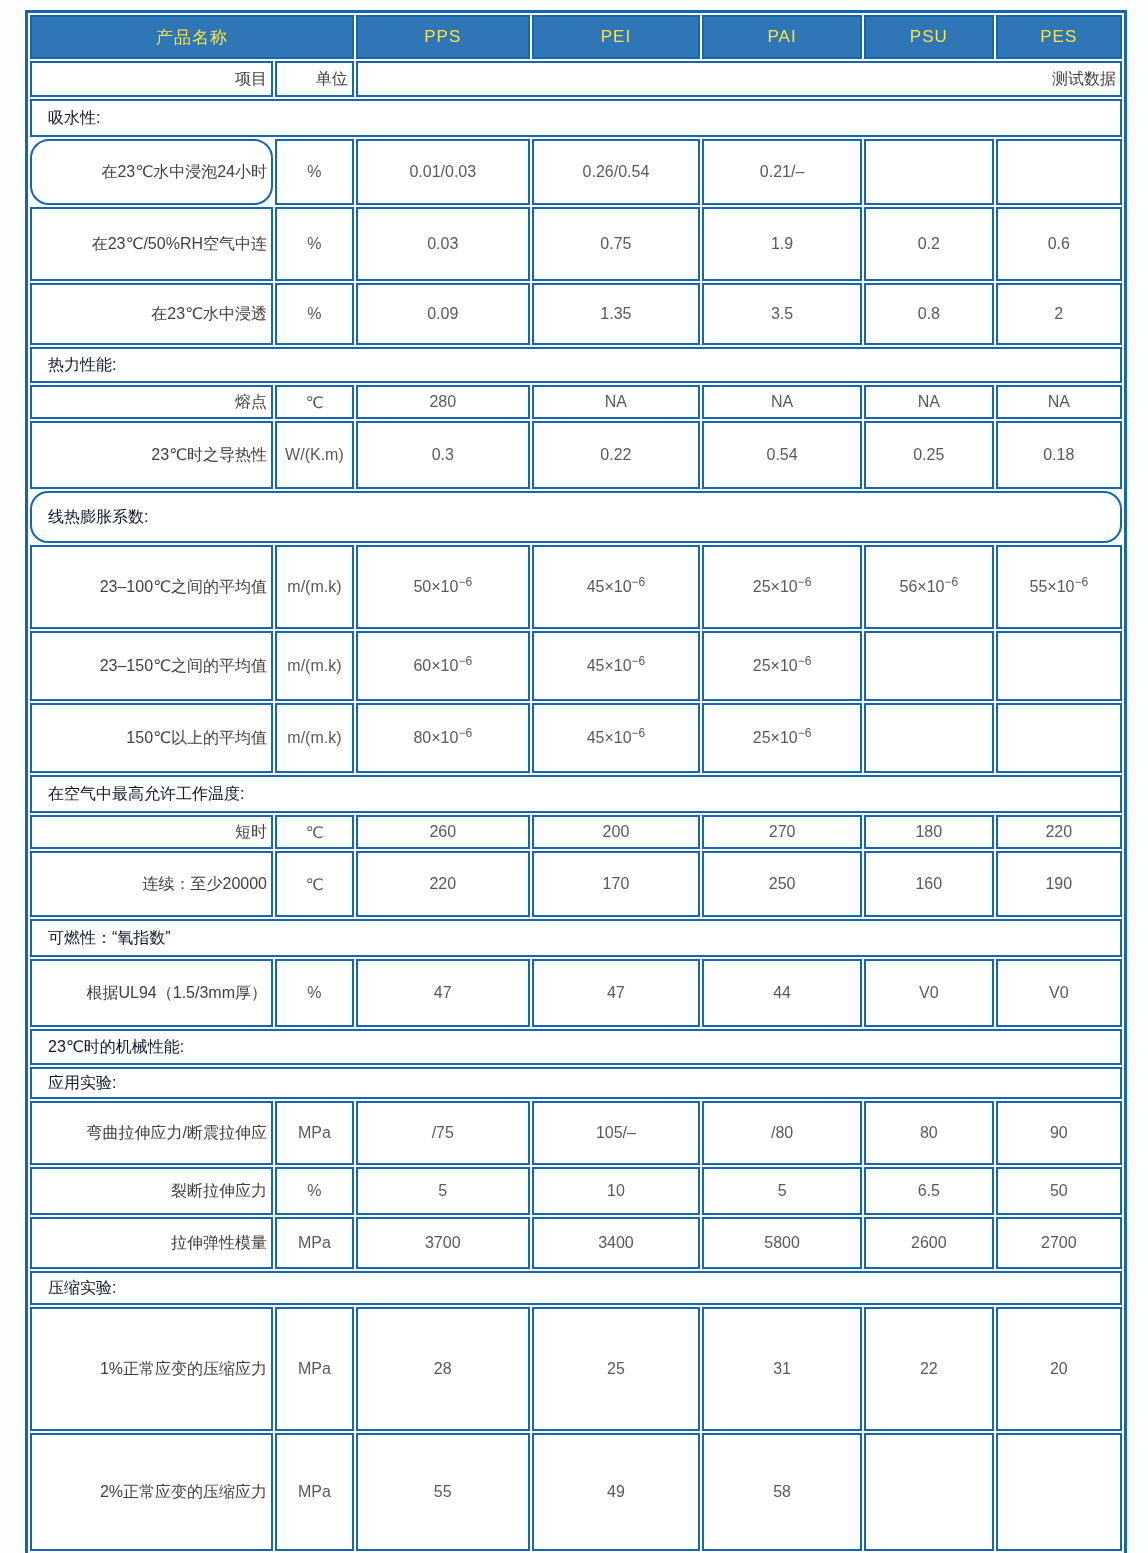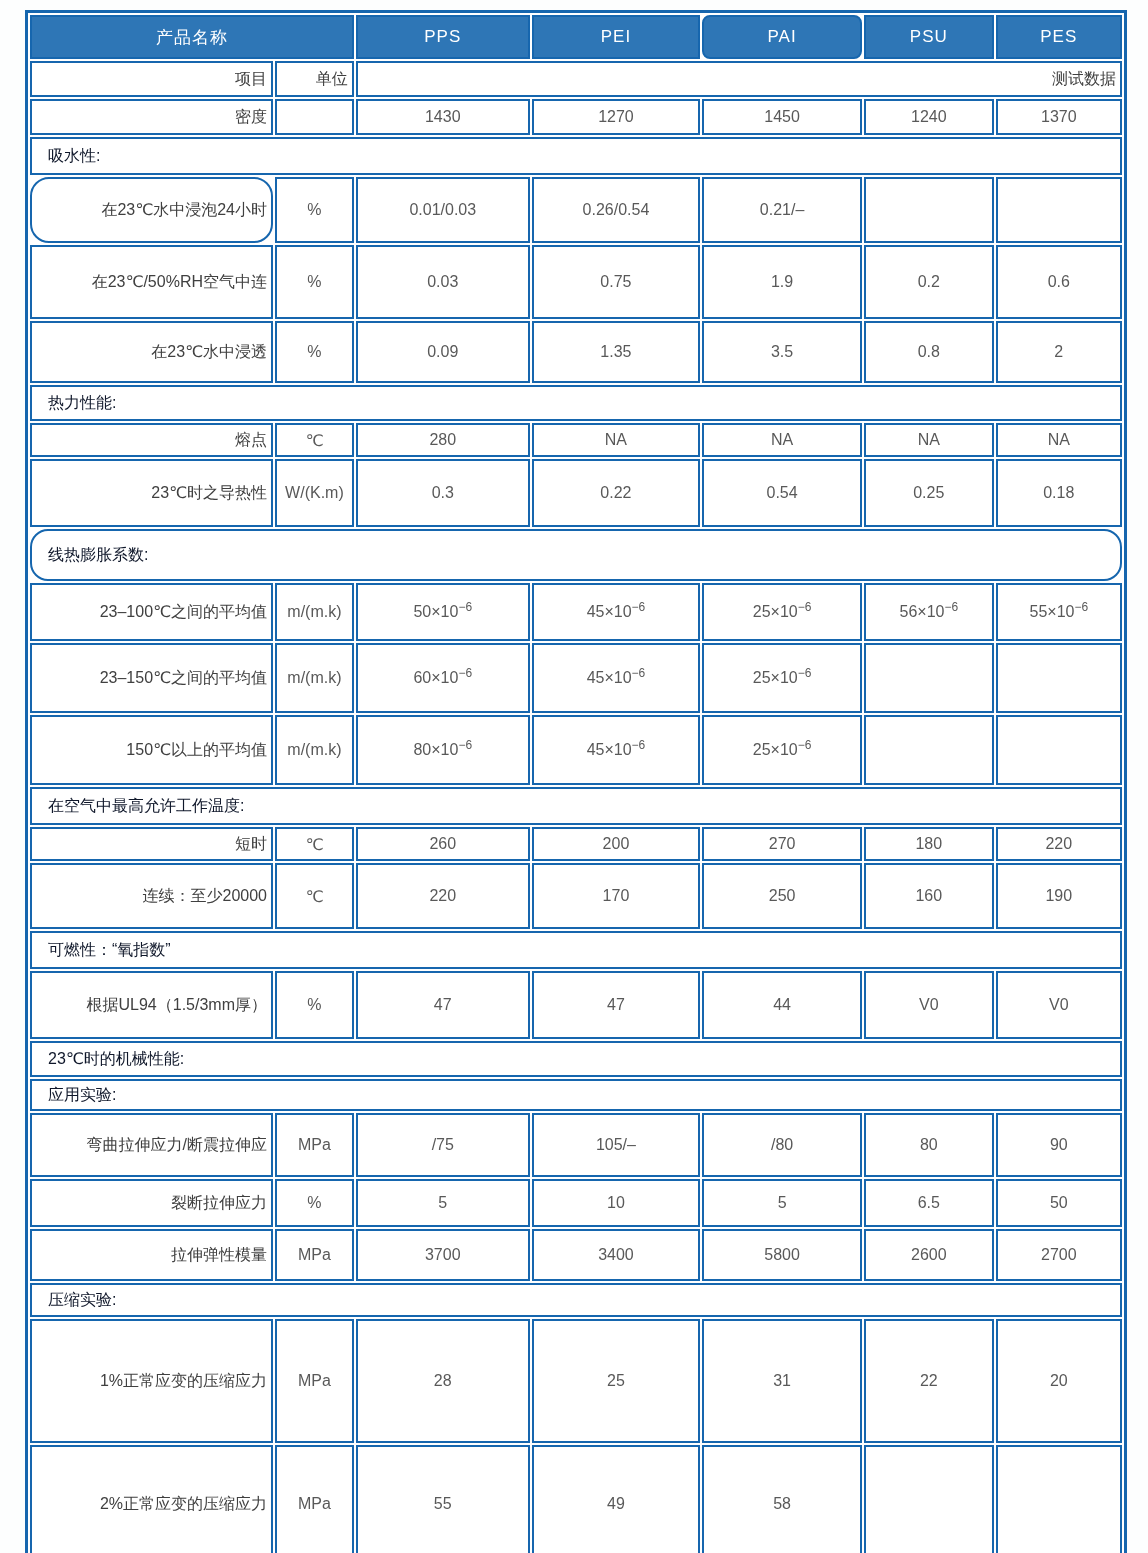--- a/index.html
+++ b/index.html
@@ -28,21 +28,21 @@
     background: #ffffff;
     text-align: center;
     vertical-align: middle;
     padding: 2px 4px;
     color: var(--text, #595959);
     font-size: 16px;
     overflow: hidden;
   }
   th.hd {
     background: var(--header-bg, #2e76b6);
-    color: #ffffff;
+    color: #fde047;
     font-size: 17px;
     font-weight: 400;
     letter-spacing: 1px;
   }
   td.section {
     text-align: left;
     padding-left: 16px;
     color: #0f172a;
   }
   td.label { color: #404040; text-align: right; }
@@ -60,37 +60,28 @@
       <col style="width:15.6%">
       <col style="width:14.8%">
       <col style="width:12.0%">
       <col style="width:11.7%">
     </colgroup>
     <tbody>
         <tr>
           <th class="hd" colspan="2" style="height: 34px;">产品名称</th>
           <th class="hd" style="height: 34px;">PPS</th>
           <th class="hd" style="height: 34px; margin-left: 8px;">PEI</th>
-          <th class="hd" style="height: 44px; border-radius: 8px;">PAI</th>
+          <th class="hd" style="height: 44px;">PAI</th>
           <th class="hd" style="height: 34px;">PSU</th>
           <th class="hd" style="height: 36px;">PES</th>
         </tr>
         <tr>
           <td class="label" style="height: 36px;">项目</td>
           <td class="label" style="height: 36px;">单位</td>
           <td class="label" colspan="5" style="height: 36px;">测试数据</td>
-        </tr>
-        <tr>
-          <td class="label" style="height: 36px;">密度</td>
-          <td></td>
-          <td>1430</td>
-          <td>1270</td>
-          <td>1450</td>
-          <td>1240</td>
-          <td>1370</td>
         </tr>
         <tr>
           <td class="section" colspan="7" style="height: 38px;">吸水性:</td>
         </tr>
         <tr>
           <td class="label" style="height: 66px; border-radius: 19px;">在23℃水中浸泡24小时</td>
           <td>%</td>
           <td>0.01/0.03</td>
           <td>0.26/0.54</td>
           <td>0.21/–</td>
@@ -133,21 +124,21 @@
           <td>0.3</td>
           <td>0.22</td>
           <td>0.54</td>
           <td>0.25</td>
           <td>0.18</td>
         </tr>
         <tr>
           <td class="section" colspan="7" style="height: 52px; border-radius: 18px;">线热膨胀系数:</td>
         </tr>
         <tr>
-          <td class="label" style="height: 58px;">23–100℃之间的平均值</td>
+          <td class="label" style="height: 84px;">23–100℃之间的平均值</td>
           <td>m/(m.k)</td>
           <td><span>50×10</span><sup>−6</sup></td>
           <td><span>45×10</span><sup>−6</sup></td>
           <td><span>25×10</span><sup>−6</sup></td>
           <td><span>56×10</span><sup>−6</sup></td>
           <td><span>55×10</span><sup>−6</sup></td>
         </tr>
         <tr>
           <td class="label" style="height: 70px;">23–150℃之间的平均值</td>
           <td>m/(m.k)</td>

